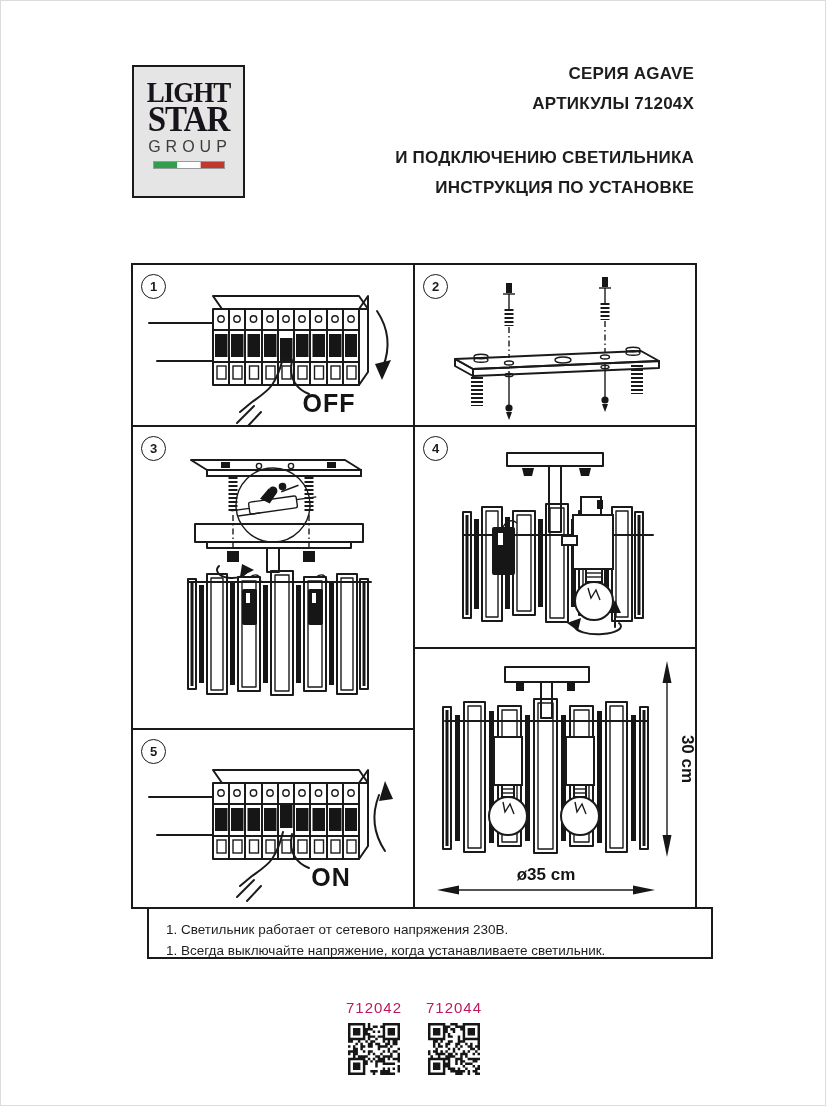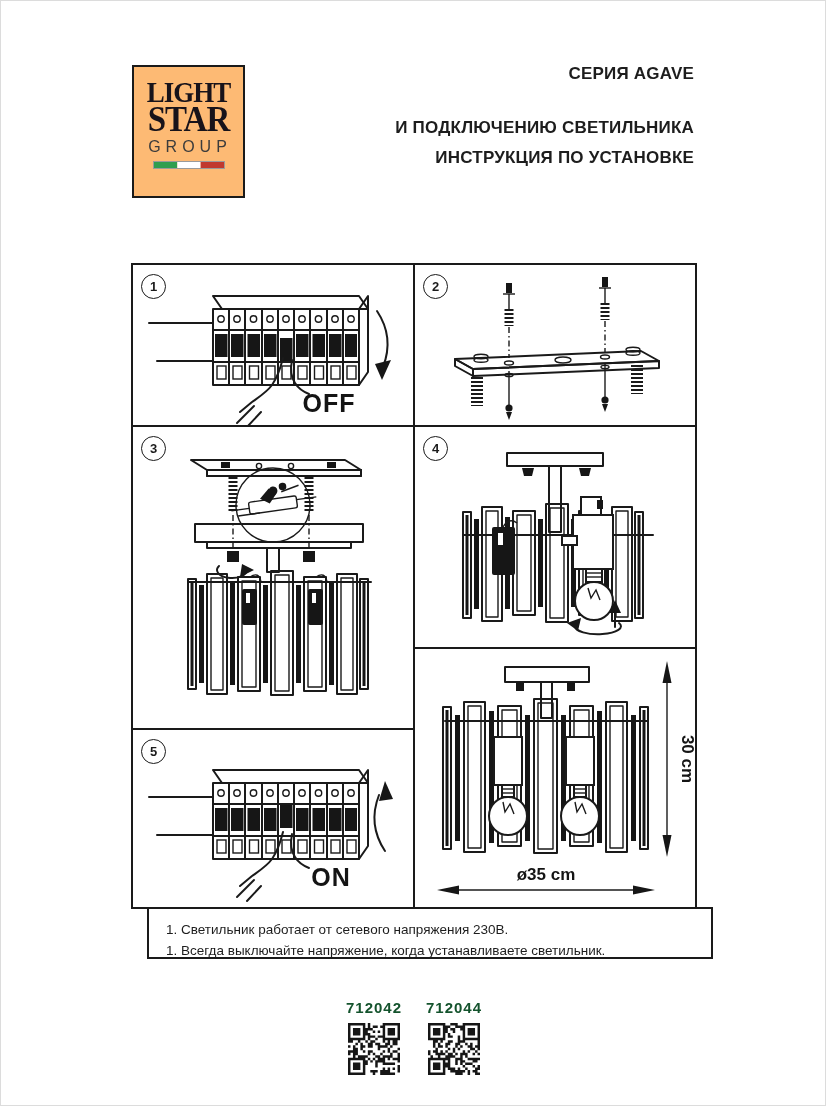--- a/index.html
+++ b/index.html
@@ -1,21 +1,21 @@
 <!DOCTYPE html>
 <html><head>
 <meta charset="utf-8">
 <style>
   html,body{margin:0;padding:0;background:#ffffff;}
   .page{position:relative;width:826px;height:1106px;background:#fff;border:1px solid #dcdcdc;
         box-sizing:border-box;font-family:"Liberation Sans",sans-serif;color:#1c1c1c;overflow:hidden;}
 
   
   .logo-box{position:absolute;left:131px;top:64px;width:113px;height:133px;border:2px solid #1a1a1a;
-            box-sizing:border-box;text-align:center;padding-top:13px;background:#fdba74;}
+            box-sizing:border-box;text-align:center;padding-top:13px;background:#e5e5e5;}
   .logo-light{font-family:"Liberation Serif",serif;font-weight:700;font-size:27px;line-height:25px;
               letter-spacing:-1px;color:#18131a;transform:scaleY(1.1);}
   .logo-star{font-family:"Liberation Serif",serif;font-weight:700;font-size:33px;line-height:29px;
              letter-spacing:-1px;color:#18131a;transform:scaleY(1.1);}
   .logo-group{font-size:16px;line-height:16px;letter-spacing:5px;color:#3c3c3c;margin:5px 0 0 3px;font-weight:400;}
   .logo-flag{width:72px;height:8px;margin:6px auto 0;display:flex;border:1px solid #9a9a9a;box-sizing:border-box;}
   .logo-flag svg{width:100%;height:100%;display:block;}
 
   .title-block{position:absolute;right:131px;top:58px;text-align:right;font-weight:700;color:#1d1d1d;}
   .tb-line{font-size:17px;line-height:30px;letter-spacing:.2px;white-space:nowrap;}
@@ -46,21 +46,21 @@
   svg text{font-family:"Liberation Sans",sans-serif;fill:#141414;}
   .svg-label{font-size:25px;font-weight:600;letter-spacing:1px;}
   .dim-label{font-size:17px;font-weight:700;}
 
   
   .notes{padding:10px 10px 0 17px;font-size:13.5px;line-height:21px;color:#1d1d1d;}
 
   
   .products{position:absolute;left:0;top:998px;width:826px;display:flex;justify-content:center;gap:20px;}
   .product{width:60px;text-align:center;}
-  .code{font-size:15px;font-weight:700;letter-spacing:1px;color:#14532d;margin-bottom:7px;white-space:nowrap;}
+  .code{font-size:15px;font-weight:400;letter-spacing:1px;color:#be185d;margin-bottom:7px;white-space:nowrap;}
   svg.qr{width:52px;height:52px;display:block;margin:0 auto;background:#fff;}
 </style>
 </head>
 <body>
 
 <div class="page">
 
   <div class="logo-box">
     <div class="logo-light">LIGHT</div>
     <div class="logo-star">STAR</div>
@@ -69,20 +69,21 @@
       <svg viewBox="0 0 72 8" preserveAspectRatio="none">
         <rect x="0" y="0" width="24" height="8" fill="#2f9e4f"></rect>
         <rect x="24" y="0" width="24" height="8" fill="#ffffff"></rect>
         <rect x="48" y="0" width="24" height="8" fill="#c0392e"></rect>
       </svg>
     </div>
   </div>
 
   <div class="title-block">
     <div class="tb-line">СЕРИЯ AGAVE</div>
+    <div class="tb-line">АРТИКУЛЫ 71204X</div>
     <div class="tb-gap"></div>
     <div class="tb-line">И ПОДКЛЮЧЕНИЮ СВЕТИЛЬНИКА</div>
     <div class="tb-line">ИНСТРУКЦИЯ ПО УСТАНОВКЕ</div>
   </div>
 
   <div class="panel p1">
     <div class="step-num">
         <span>1</span>
       </div>
     <svg class="art" viewBox="0 0 280 160" preserveAspectRatio="none">

